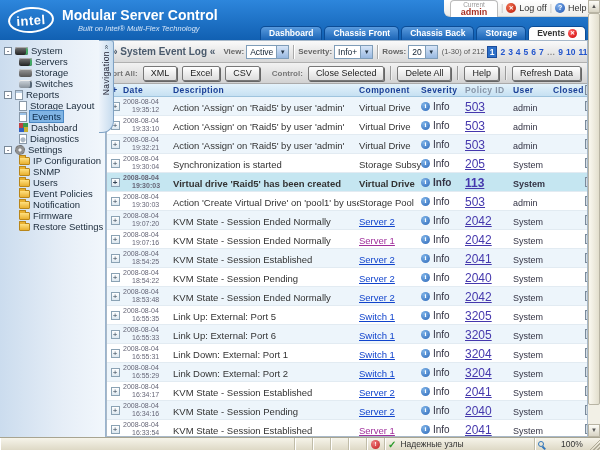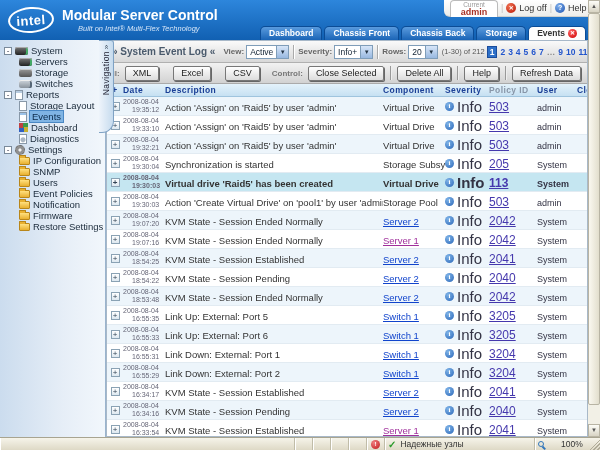--- a/index.html
+++ b/index.html
@@ -88,39 +88,39 @@
 
   
   .thead{flex:none;height:13px;background:linear-gradient(#e4f2fb,#c6e0f2);border-bottom:1px solid #9fc4de;
          display:flex;align-items:center;font-size:8.5px;font-weight:bold;color:#1a3f96;letter-spacing:.4px}
   .thead .c5{color:#8896a8}
   .tbody{flex:1;display:flex;flex-direction:column}
   .trow{flex:1;display:flex;align-items:center;border-bottom:1px solid #e2ebf2;background:#fff;overflow:hidden}
   .trow.odd{background:#edf5fb}
   .trow.sel{background:#c5e6f1;font-weight:bold}
   .c0{width:16px;flex:none;display:flex;justify-content:center}
-  .c1{width:42px;flex:none}
-  .c2{width:218px;flex:none;overflow:hidden}
+  .c1{width:50px;flex:none}
+  .c2{width:186px;flex:none;overflow:hidden}
   .c3{width:62px;flex:none;overflow:hidden}
   .c4{width:40px;flex:none;display:flex;align-items:center}
   .c5{width:52px;flex:none;padding-left:4px}
   .c6{width:40px;flex:none}
   .c7{width:30px;flex:none}
   .c8{width:14px;flex:none;display:flex;justify-content:center}
   .expand-box{width:9px;height:9px;border:1px solid #8aa2b4;background:linear-gradient(#fff,#dde8f0);font-size:8px;
               line-height:7px;text-align:center;color:#345;cursor:pointer}
   .dcell{font-size:7px;line-height:8px;color:#667}
   .dcell .time{padding-left:9px}
   .desc{font-size:9.5px;color:#333;white-space:nowrap}
   .comp{font-size:9.5px;color:#333;white-space:nowrap}
   .comp.link{color:#1144cc;text-decoration:underline;cursor:pointer}
   .comp.link.visited{color:#a0309c}
   .info-icon{width:9px;height:9px;border-radius:50%;background:radial-gradient(circle at 35% 30%,#7fb4e8,#2a66b8);
              color:#fff;font-size:7px;line-height:9px;text-align:center;font-weight:bold;margin-right:3px;flex:none;font-family:"Liberation Serif",serif}
-  .sev-text{font-size:15px;color:#334}
+  .sev-text{font-size:10px;color:#334}
   .pol-link{font-size:12px;color:#4538ad;text-decoration:underline;cursor:pointer}
   .user-text{font-size:9px;color:#334}
   .checkbox{width:10px;height:10px;border:1px solid #7a8a9a;background:#fdfeff;box-shadow:inset 1px 1px 2px #c8d4de;cursor:pointer}
 
   
   .vscroll{position:absolute;left:588px;top:0;width:12px;height:437px;background:#f2f0e6}
   .sbtn{position:absolute;left:0;width:12px;height:13px;background:linear-gradient(#fdfdf8,#d8d4c4);
         border:1px solid #b8b4a4;font-size:6px;color:#555;text-align:center;line-height:11px;cursor:pointer}
   .sbtn.up{top:0}.sbtn.down{top:424px}
   .sthumb{position:absolute;left:0;top:13px;width:12px;height:392px;background:linear-gradient(90deg,#faf8f0,#e2decd);
@@ -301,21 +301,21 @@
           <span class="page">7</span>
           <span class="page ellipsis">…</span>
           <span class="page">9</span>
           <span class="page">10</span>
           <span class="page">11</span>
         </span>
     </div>
 
     <div class="actionbar">
       <span class="group-label">Export All:</span>
-      <span id="exportBtns" style="display:flex;gap:14px">
+      <span id="exportBtns" style="display:flex;gap:5px">
           <div class="btn">XML</div>
           <div class="btn">Excel</div>
           <div class="btn">CSV</div>
         </span>
       <span class="bsep"></span>
       <span class="group-label">Control:</span>
       <span id="controlBtns" style="display:flex;gap:5px;align-items:flex-start">
           <div class="btn">Close Selected</div>
           <span class="bsep"></span>
           <div class="btn">Delete All</div>

